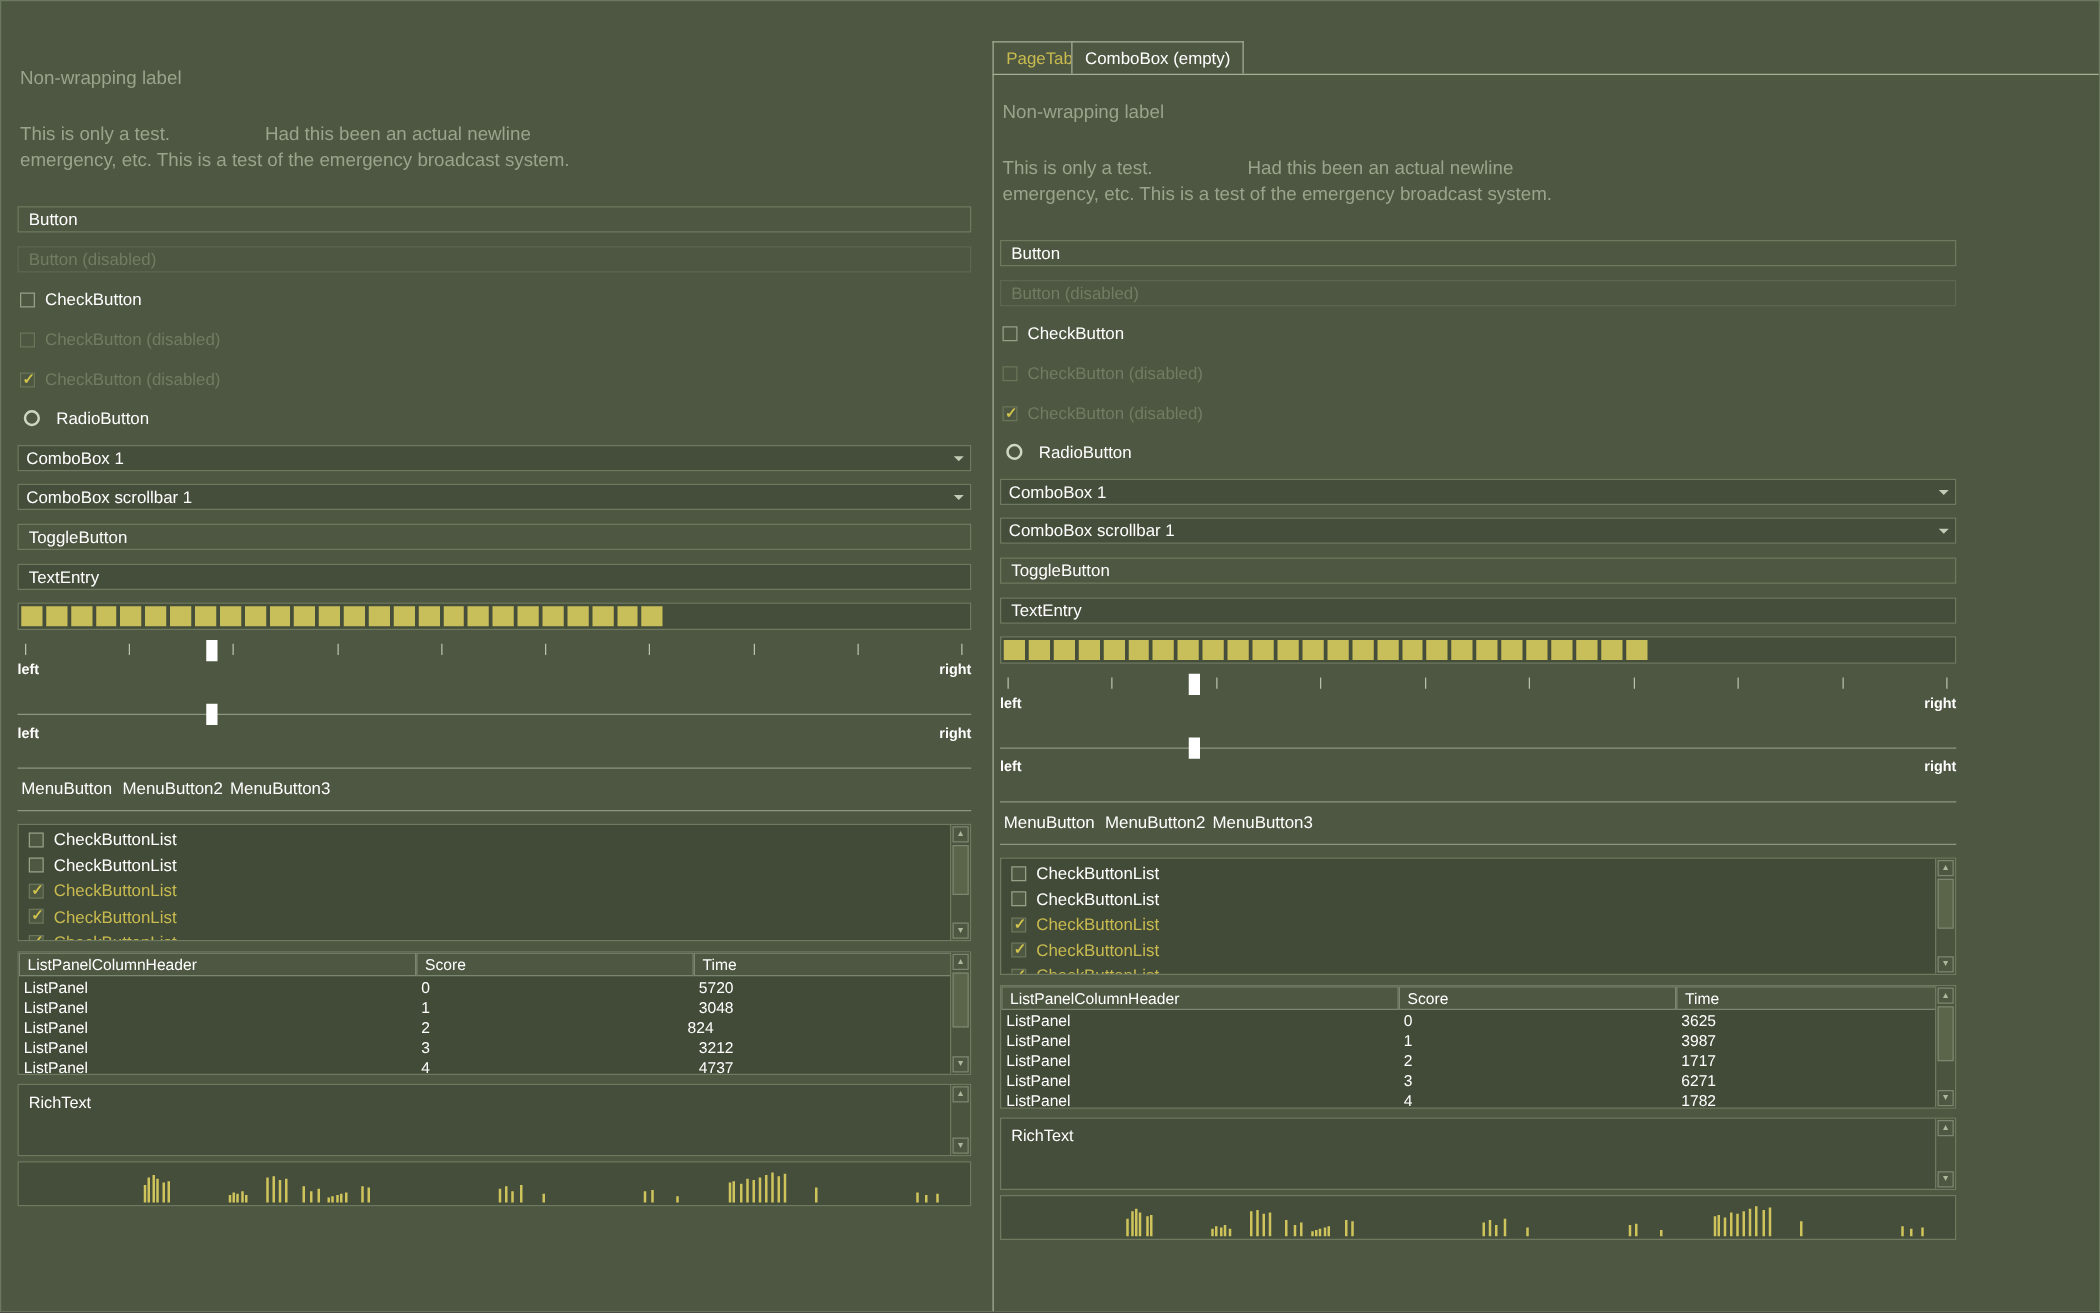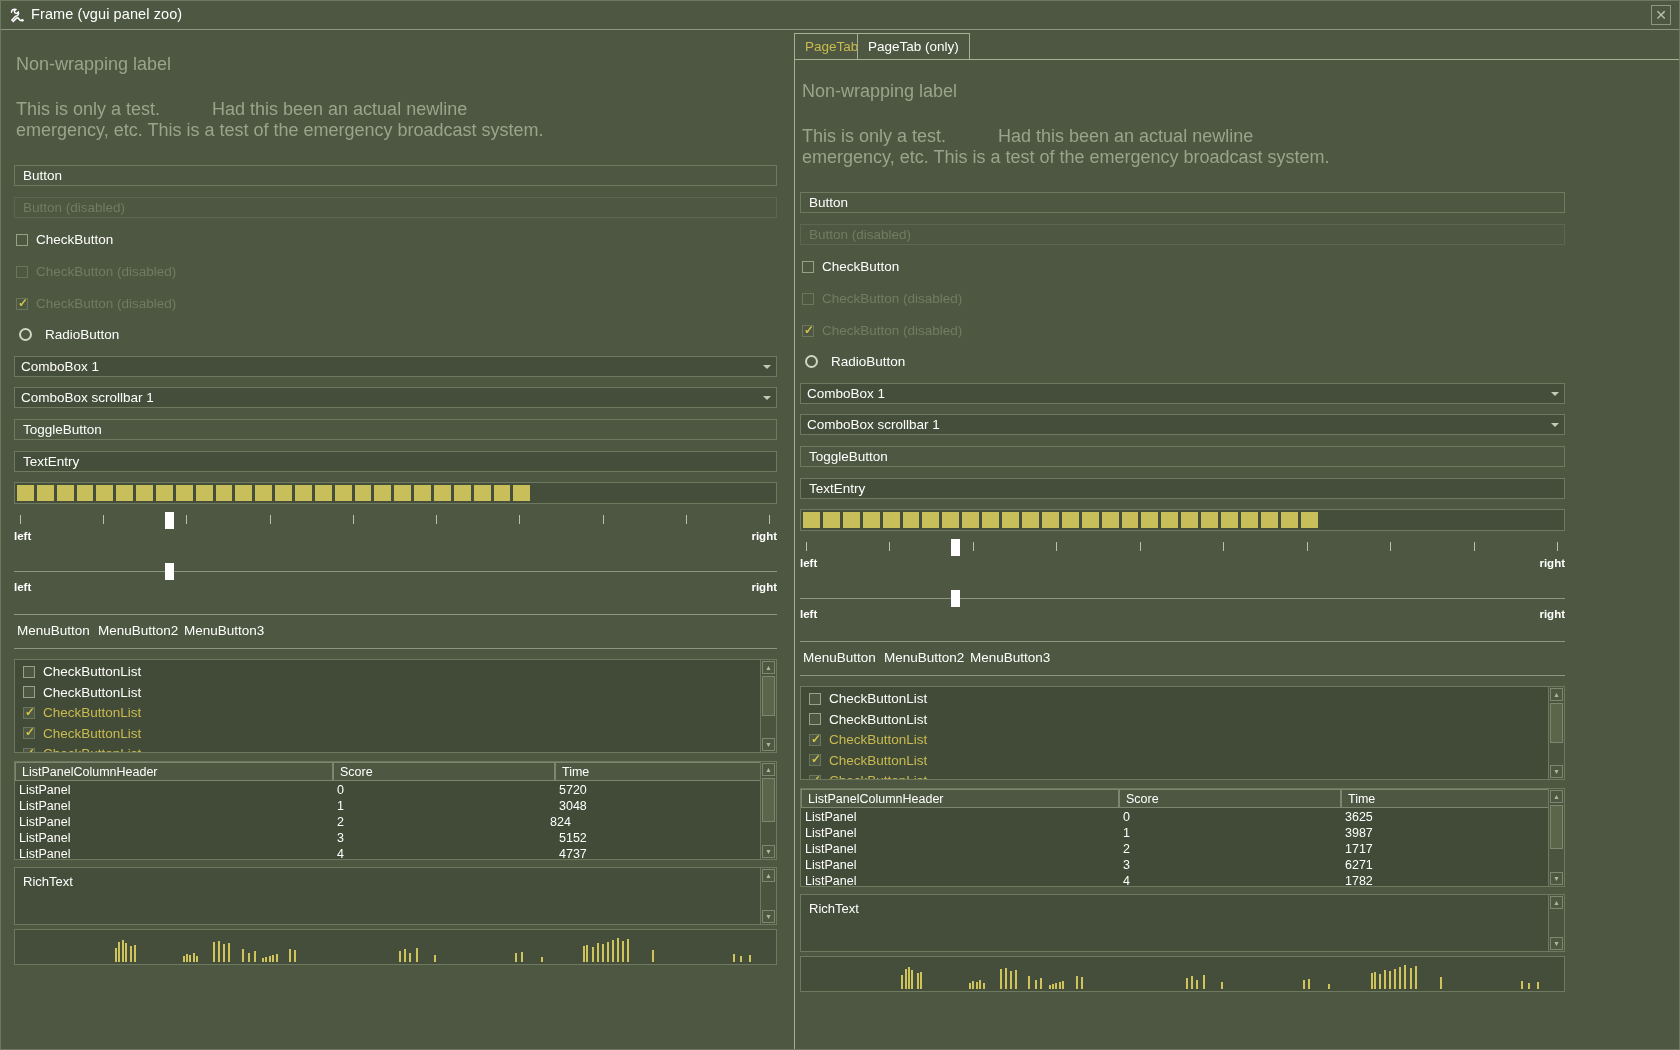--- a/index.html
+++ b/index.html
@@ -54,21 +54,21 @@
     color: #b9c0ac;
     font-size: 14px;
     line-height: 18px;
     text-align: center;
     cursor: pointer;
   }
 
   
   .label-dim {
     color: #9aa48c;
-    font-size: 18px;
+    font-size: 15px;
     white-space: pre;
   }
   .vbutton {
     box-sizing: border-box;
     border: 1px solid #6f795f;
     background: #4d5741;
     color: #ffffff;
     font-size: 13.5px;
     display: flex;
     align-items: center;
@@ -341,29 +341,20 @@
     border-top: 1px solid #a7af97;
     border-left: 1px solid #a7af97;
     background: #4d5741;
   }
 </style>
 </head>
 <body>
 
 <div id="app">
 
-  <div id="titlebar">
-    <svg id="title-icon" viewBox="0 0 18 18">
-      <path d="M2.5 5.2a3 3 0 0 1 4.3-2.7L5.3 4l.6 1.9 1.9.6 1.5-1.5A3 3 0 0 1 6.6 9.2L3 12.9l-.1.1 1.4 1.4L8 10.7" stroke="#ffffff" stroke-width="1.5" fill="none" stroke-linecap="round"></path>
-      <circle cx="13.3" cy="13.3" r="1.4" fill="#ffffff"></circle>
-      <path d="M8.3 10.4l3.6 3.6" stroke="#ffffff" stroke-width="1.6" fill="none"></path>
-    </svg>
-    <div id="title-text">Frame (vgui panel zoo)</div>
-    <div id="close-button">✕</div>
-  </div>
 
   <div id="left-panel" style="position:absolute; left:0; top:29px; width:786px; height:1020px;">
 
     <div class="label-dim" style="position:absolute;left:15px;top:24px;">Non-wrapping label</div>
 
     <div class="label-dim" style="position:absolute;left:15px;top:69px;">This is only a test.</div>
     <div class="label-dim" style="position:absolute;left:211px;top:69px;">Had this been an actual newline</div>
     <div class="label-dim" style="position:absolute;left:15px;top:90px;">emergency, etc. This is a test of the emergency broadcast system.</div>
 
     <div class="vbutton" style="left:13px;top:135px;width:763px;height:21px;position:absolute;">Button</div>
@@ -520,21 +511,21 @@
             <div class="tcell" style="left: 544px;">3048</div>
           </div>
           <div class="trow" style="top: 52px;">
             <div class="tcell" style="left: 4px;">ListPanel</div>
             <div class="tcell" style="left: 322px;">2</div>
             <div class="tcell" style="left: 535px;">824</div>
           </div>
           <div class="trow" style="top: 68px;">
             <div class="tcell" style="left: 4px;">ListPanel</div>
             <div class="tcell" style="left: 322px;">3</div>
-            <div class="tcell" style="left: 544px;">5152</div>
+            <div class="tcell" style="left: 544px;">3212</div>
           </div>
           <div class="trow" style="top: 84px;">
             <div class="tcell" style="left: 4px;">ListPanel</div>
             <div class="tcell" style="left: 322px;">4</div>
             <div class="tcell" style="left: 544px;">4737</div>
           </div>
         </div>
       <div class="scrollbar">
         <div class="sb-btn" style="top:1px;">▲</div>
         <div class="sb-btn" style="bottom:1px;">▼</div>
@@ -600,21 +591,21 @@
         <div class="bar" style="left: 734px; height: 7px; width: 2px;"></div>
       </div>
   </div>
 
   <div id="right-panel" style="position:absolute; left:786px; top:29px; width:894px; height:1020px;">
 
     <div class="pagetab active" style="left:7px;top:3px;height:26px;">
       <span>PageTab</span>
     </div>
     <div class="pagetab inactive" style="left:70px;top:3px;height:26px;">
-      <span>PageTab (only)</span>
+      <span>ComboBox (empty)</span>
     </div>
 
     <div class="sheetbody" style="left:7px;top:29px;width:887px;height:991px;"></div>
 
     <div style="position:absolute;left:7px;top:29px;width:887px;height:991px;">
 
       <div class="label-dim" style="position:absolute;left:8px;top:22px;">Non-wrapping label</div>
 
       <div class="label-dim" style="position:absolute;left:8px;top:67px;">This is only a test.</div>
       <div class="label-dim" style="position:absolute;left:204px;top:67px;">Had this been an actual newline</div>

